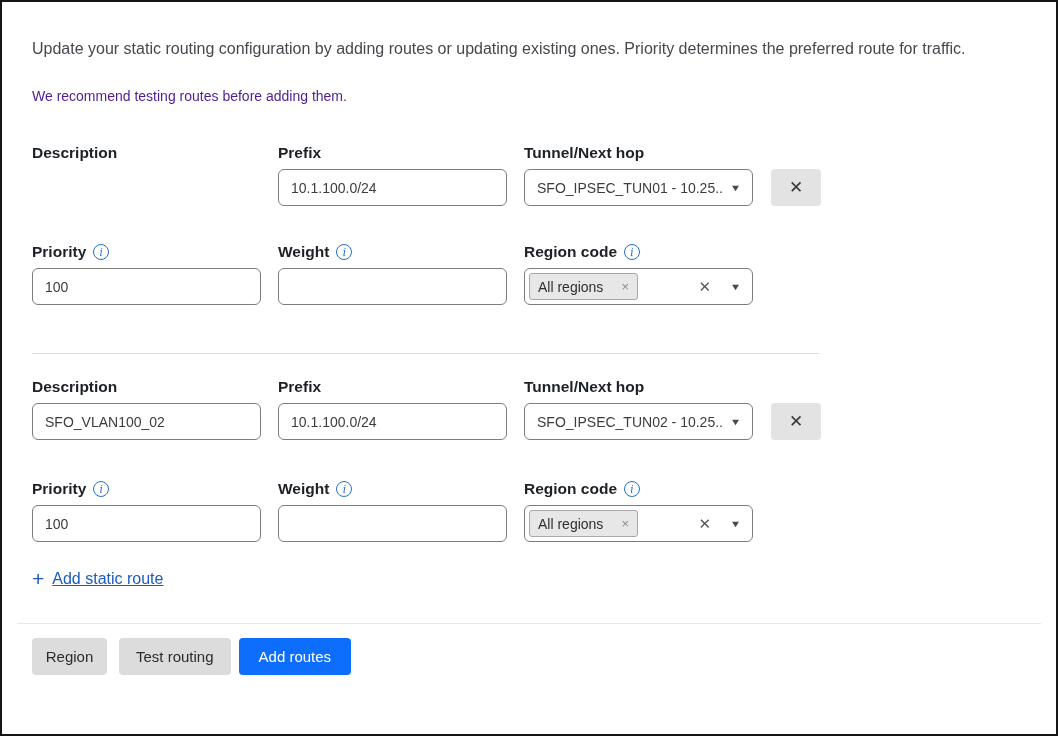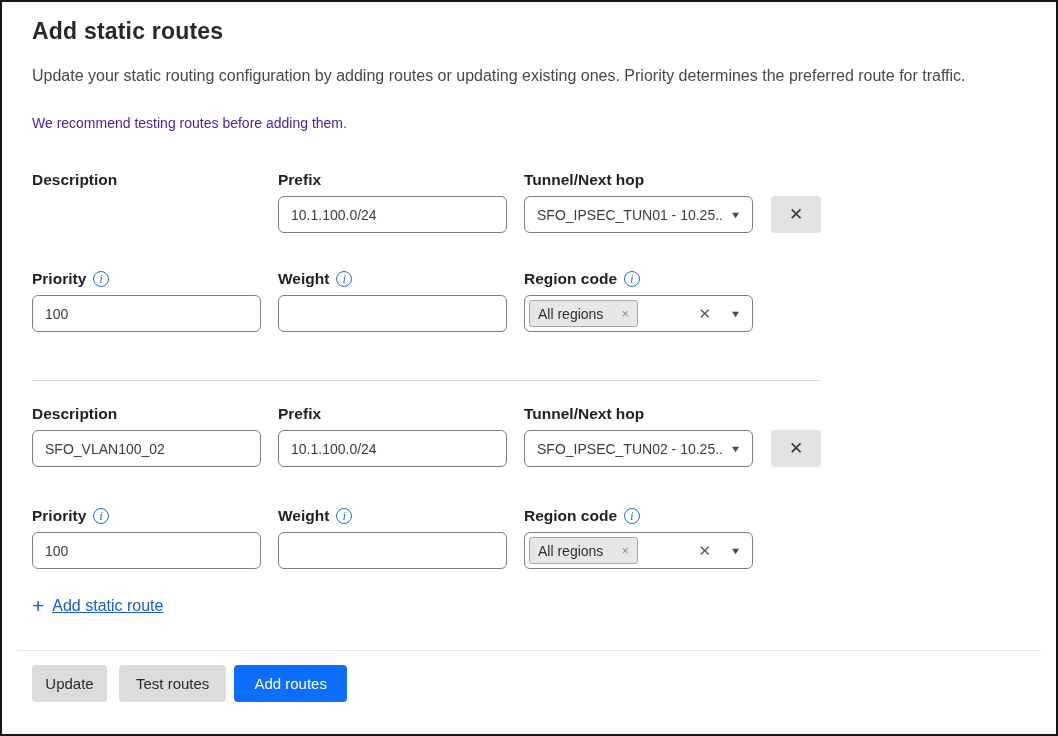--- a/index.html
+++ b/index.html
@@ -87,21 +87,20 @@
   }
   .btn-cancel { width: 75px; padding: 0; }
   .btn-test { margin-left: 12px; }
   .btn-primary { margin-left: 8px; background: #0d6efd; color: #ffffff; padding: 1px 20px; }
 </style>
 </head>
 <body>
 
 <div class="page">
 
-  <h1 class="title">Add static routes</h1>
   <p class="desc">Update your static routing configuration by adding routes or updating existing ones. Priority determines the preferred route for traffic.</p>
   <p class="rec">We recommend testing routes before adding them.</p>
 
   <div>
     <div class="row row-a">
       <div class="field">
         <div class="label-line">
           <span class="label">Description</span>
         </div>
       </div>
@@ -226,18 +225,18 @@
   </div>
 
   <div class="add-link-row">
     <span class="plus">+</span>
     <a class="add-link">Add static route</a>
   </div>
 
   <hr class="footer-divider">
 
   <div class="footer">
-    <button class="btn btn-cancel">Update</button>
-    <button class="btn btn-test">Test routes</button>
+    <button class="btn btn-cancel">Region</button>
+    <button class="btn btn-test">Test routing</button>
     <button class="btn btn-primary">Add routes</button>
   </div>
 
 </div>
 
 </body></html>

